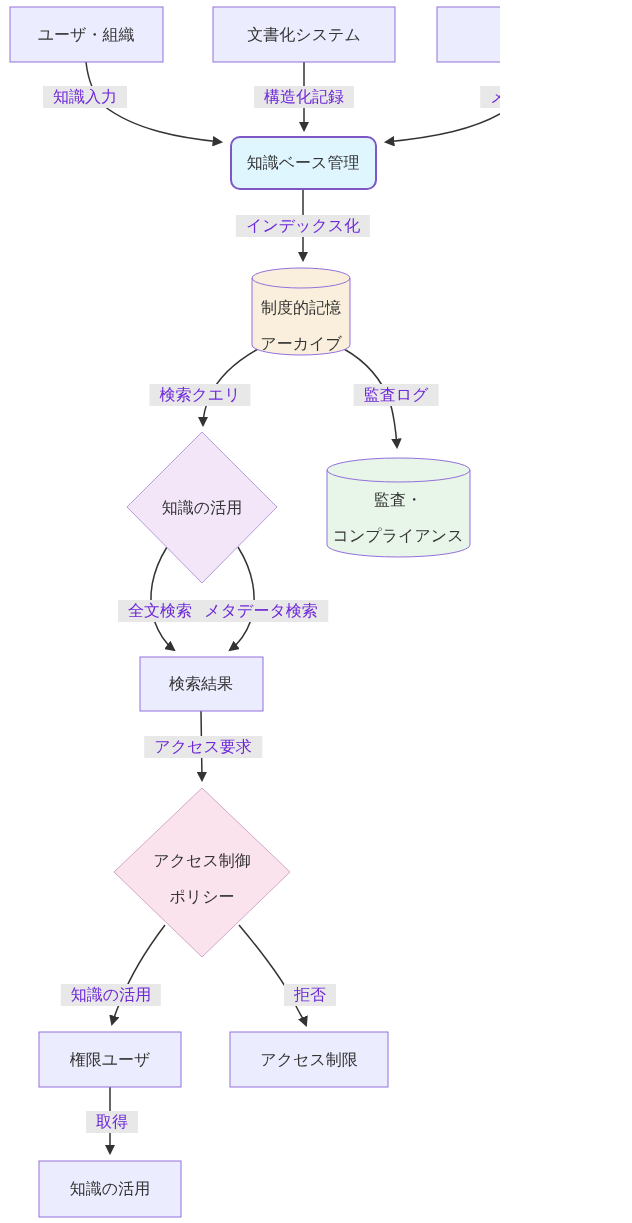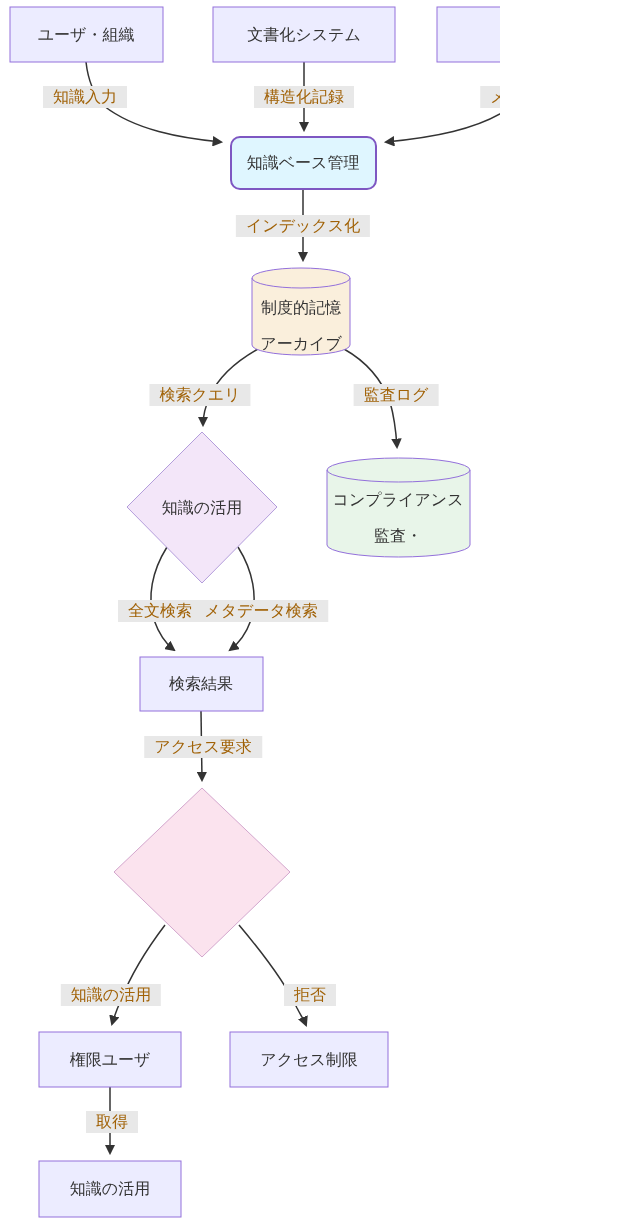--- a/index.html
+++ b/index.html
@@ -18,21 +18,21 @@
     font-size:16px;
     line-height:24px;
     text-align:center;
     white-space:nowrap;
   }
   .node-label span{display:block;margin-top:12px;}
   .edge-label{
     position:absolute;
     transform:translate(-50%,-50%);
     background:#e8e8e8;
-    color:#a16207;
+    color:#6d28d9;
     font-size:16px;
     line-height:20px;
     padding:1px 10px;
     white-space:nowrap;
   }
   .shape-rect{fill:#ECECFF;stroke:#9370DB;stroke-width:1;}
   .shape-kb{fill:#DFF6FF;stroke:#7E57C2;stroke-width:2;}
   .shape-cyl-archive{fill:#FAEFDC;stroke:#9370DB;stroke-width:1;}
   .shape-cyl-audit{fill:#E8F5E9;stroke:#9370DB;stroke-width:1;}
   .cyl-rim{fill:none;stroke:#9370DB;stroke-width:1;}
@@ -93,26 +93,30 @@
   <div class="node-label" style="left:303px;top:163px">知識ベース管理</div>
 
   <div class="node-label" style="left:301px;top:320px">
     <span>制度的記憶</span>
     <span>アーカイブ</span>
   </div>
 
   <div class="node-label" style="left:202px;top:508px">知識の活用</div>
 
   <div class="node-label" style="left:398px;top:512px">
+    <span>監査・</span>
     <span>コンプライアンス</span>
-    <span>監査・</span>
   </div>
 
   <div class="node-label" style="left:201px;top:684px">検索結果</div>
 
+  <div class="node-label" style="left:202px;top:873px">
+    <span>アクセス制御</span>
+    <span>ポリシー</span>
+  </div>
 
   <div class="node-label" style="left:110px;top:1060px">権限ユーザ</div>
   <div class="node-label" style="left:309px;top:1060px">アクセス制限</div>
   <div class="node-label" style="left:110px;top:1189px">知識の活用</div>
 
   <div class="edge-label" style="left:85px;top:97px">知識入力</div>
   <div class="edge-label" style="left:304px;top:97px">構造化記録</div>
   <div class="edge-label" style="left:531px;top:97px">メタデータ</div>
   <div class="edge-label" style="left:303px;top:226px">インデックス化</div>
   <div class="edge-label" style="left:200px;top:395px">検索クエリ</div>

